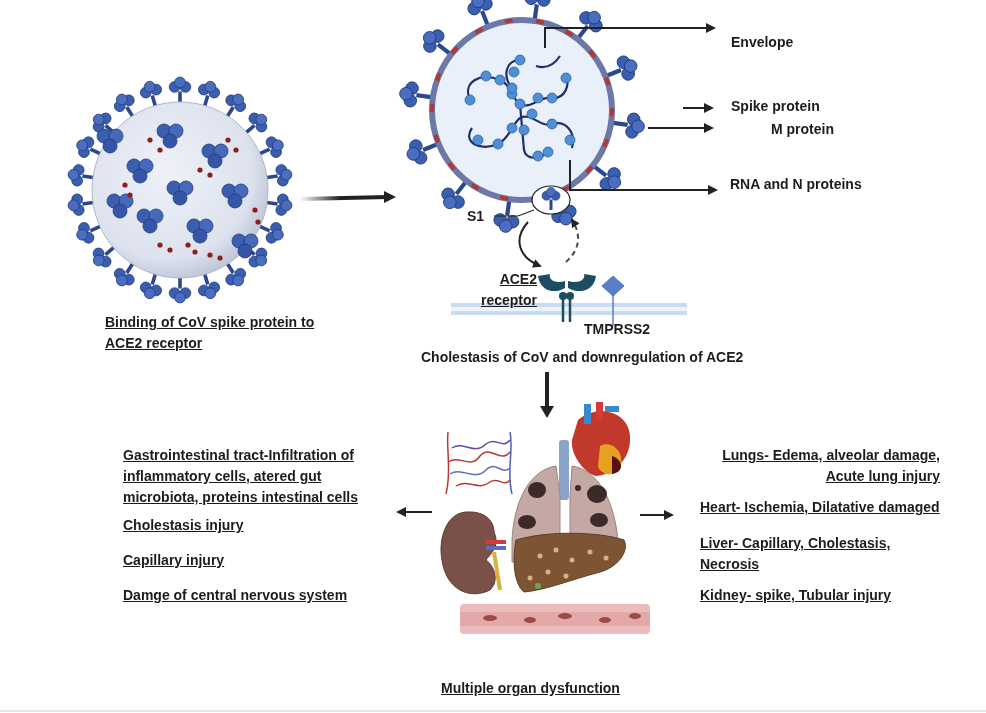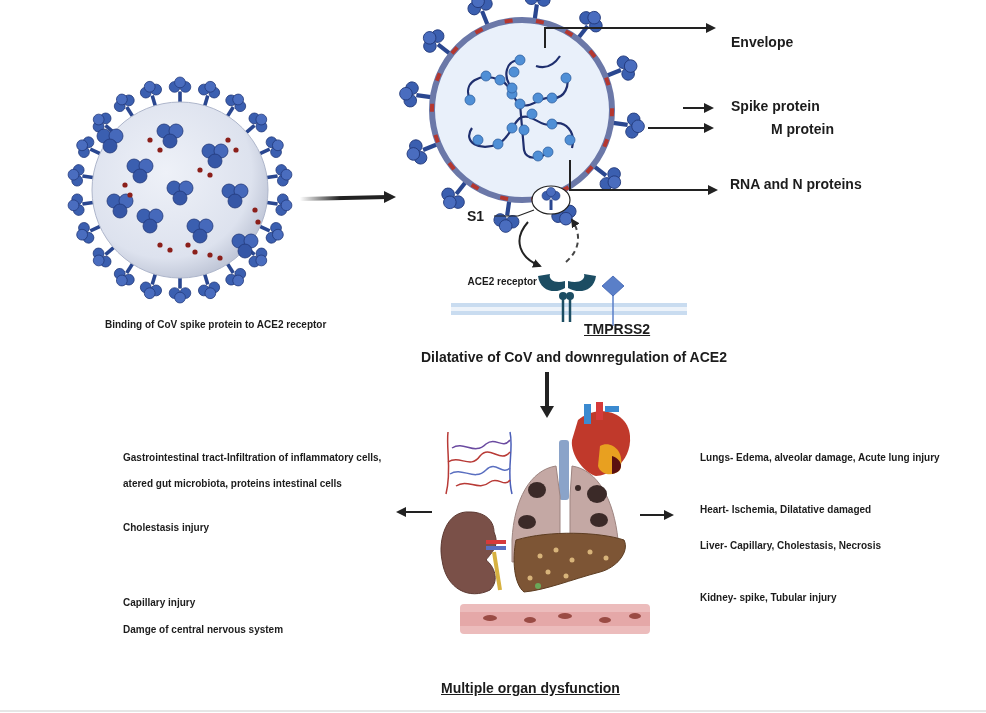--- a/index.html
+++ b/index.html
@@ -1,19 +1,19 @@
 <!DOCTYPE html>
 <html><head>
 <meta charset="utf-8">
 <style>
   html, body { margin:0; padding:0; background:#ffffff; }
   body { width:986px; height:713px; position:relative; overflow:hidden;
          font-family:"Liberation Sans", sans-serif; color:#1c1c1c; }
   .lbl { position:absolute; font-weight:bold; font-size:14px; line-height:17.5px; white-space:nowrap; }
-  .para { position:absolute; font-weight:bold; font-size:10px; line-height:26px; }
+  .para { position:absolute; font-weight:bold; font-size:14px; line-height:21px;text-decoration:underline; }
   svg.art { position:absolute; left:0; top:0; }
   .bottom-rule { position:absolute; left:0; right:0; top:710px; height:2px; background:#e6e6e6; }
 </style>
 </head>
 <body>
 
 <svg class="art" width="986" height="713" viewBox="0 0 986 713">
   <defs>
     <linearGradient id="fadeArrow" x1="0" x2="1" y1="0" y2="0">
       <stop offset="0" stop-color="#222" stop-opacity="0"></stop>
@@ -365,33 +365,33 @@
 
 <div class="para" style="left:105px; top:312px; width:240px;">Binding of CoV spike protein to ACE2 receptor</div>
 
 <div class="lbl" style="left:731px; top:34px;">Envelope</div>
 <div class="lbl" style="left:731px; top:98px;">Spike protein</div>
 <div class="lbl" style="left:731px; top:121px;padding-left:40px;">M protein</div>
 <div class="lbl" style="left:730px; top:176px;">RNA and N proteins</div>
 <div class="lbl" style="left:467px; top:208px;">S1</div>
 
 <div class="para" style="left:467px; top:269px; width:70px; text-align:right;">ACE2 receptor</div>
-<div class="lbl" style="left:584px; top:321px;text-decoration:underline;">TMPRSS2</div>
-
-<div class="lbl" style="left:421px; top:349px;">Dilatative of CoV and downregulation of ACE2</div>
+<div class="lbl" style="left:584px; top:321px;">TMPRSS2</div>
+
+<div class="lbl" style="left:421px; top:349px;">Cholestasis of CoV and downregulation of ACE2</div>
 
 <div>
   <div class="para" style="left:123px; top:445px; width:260px;">Gastrointestinal tract-Infiltration of inflammatory cells, atered gut microbiota, proteins intestinal cells</div>
   <div class="para" style="left:123px; top:515px; width:260px;">Cholestasis injury</div>
-  <div class="para" style="left:123px; top:550px; width:260px;margin-top:40px;">Capillary injury</div>
-  <div class="para" style="left:123px; top:585px; width:260px;margin-top:32px;">Damge of central nervous system</div>
+  <div class="para" style="left:123px; top:550px; width:260px;">Capillary injury</div>
+  <div class="para" style="left:123px; top:585px; width:260px;">Damge of central nervous system</div>
 </div>
 
 <div>
-  <div class="para" style="left:700px; top:445px; width:240px;">Lungs- Edema, alveolar damage, Acute lung injury</div>
+  <div class="para" style="left:700px; top:445px; width:240px;text-align:right;">Lungs- Edema, alveolar damage, Acute lung injury</div>
   <div class="para" style="left:700px; top:497px; width:240px;">Heart- Ischemia, Dilatative damaged</div>
   <div class="para" style="left:700px; top:533px; width:220px;">Liver- Capillary, Cholestasis, Necrosis</div>
   <div class="para" style="left:700px; top:585px; width:240px;">Kidney- spike, Tubular injury</div>
 </div>
 
 <div class="lbl" style="left:441px; top:680px;text-decoration:underline;">Multiple organ dysfunction</div>
 
 <div class="bottom-rule"></div>
 
 </body></html>

